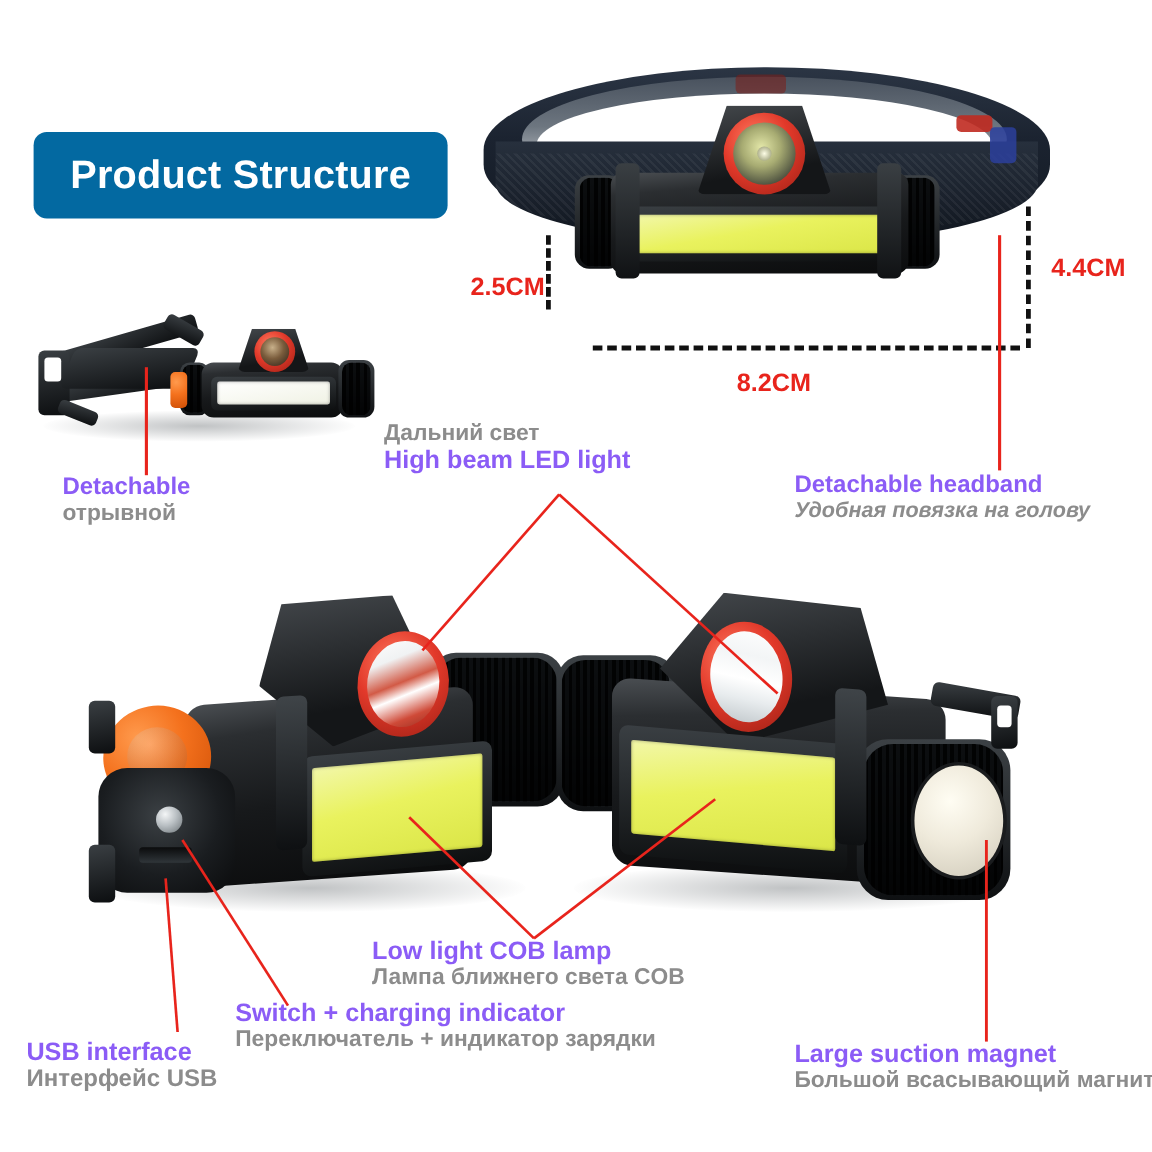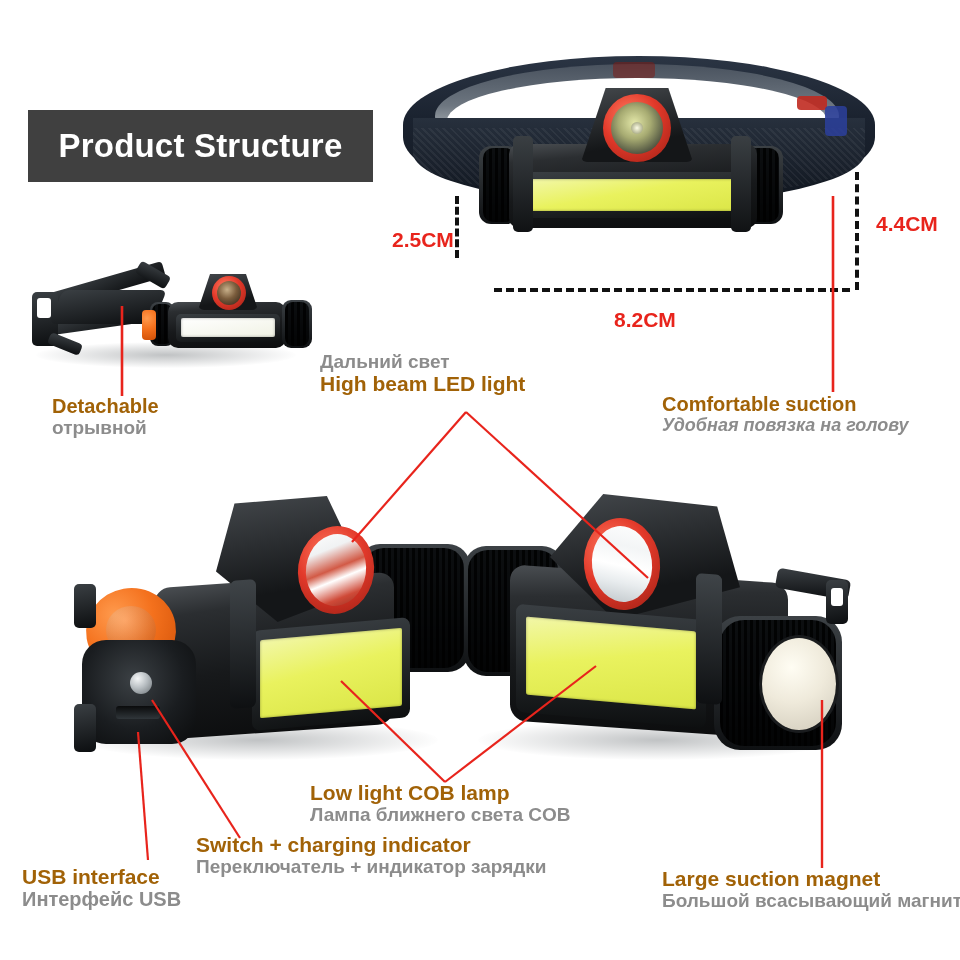--- a/index.html
+++ b/index.html
@@ -3,26 +3,26 @@
 <meta charset="utf-8">
 <style>
   html,body{margin:0;padding:0;background:#ffffff;}
   body{width:960px;height:960px;position:relative;overflow:hidden;
        font-family:"Liberation Sans","DejaVu Sans",sans-serif;}
 
   .stage{position:absolute;inset:0;width:960px;height:960px;background:#fff;}
 
   
   .title-badge{position:absolute;left:28px;top:110px;width:345px;height:72px;
-      background:#404040;display:flex;align-items:center;justify-content:center;}
+      background:#0369a1;display:flex;align-items:center;justify-content:center;border-radius:11px;}
   .title-badge span{color:#fff;font-size:33px;font-weight:bold;letter-spacing:.2px;}
 
   
   .callout{position:absolute;text-align:left;line-height:1.08;white-space:nowrap;}
-  .callout .en{display:block;color:#a16207;font-weight:bold;}
+  .callout .en{display:block;color:#8b5cf6;font-weight:bold;}
   .callout .ru{display:block;color:#8c8c8c;font-weight:bold;}
 
   
   .dim{position:absolute;color:#e8241c;font-size:21px;font-weight:bold;white-space:nowrap;}
 
   
   .svg-lines{position:absolute;left:0;top:0;width:960px;height:960px;pointer-events:none;}
 
   
   .prod{position:absolute;}
@@ -236,21 +236,21 @@
     <span class="en" style="font-size:20px;">Detachable</span>
     <span class="ru" style="font-size:19px;">отрывной</span>
   </div>
 
   <div class="callout" style="left:320px;top:352px;width:292px;">
     <span class="ru" style="font-size:19px;">Дальний свет</span>
     <span class="en" style="font-size:21px;">High beam LED light</span>
   </div>
 
   <div class="callout" style="left:662px;top:394px;width:296px;">
-    <span class="en" style="font-size:20px;">Comfortable suction</span>
+    <span class="en" style="font-size:20px;">Detachable headband</span>
     <span class="ru" style="font-size:18px;font-style:italic;">Удобная повязка на голову</span>
   </div>
 
   <div class="callout" style="left:310px;top:782px;width:350px;">
     <span class="en" style="font-size:21px;">Low light COB lamp</span>
     <span class="ru" style="font-size:19px;">Лампа ближнего света COB</span>
   </div>
 
   <div class="callout" style="left:196px;top:834px;width:452px;text-align:left;">
     <span class="en" style="font-size:21px;">Switch + charging indicator</span>

